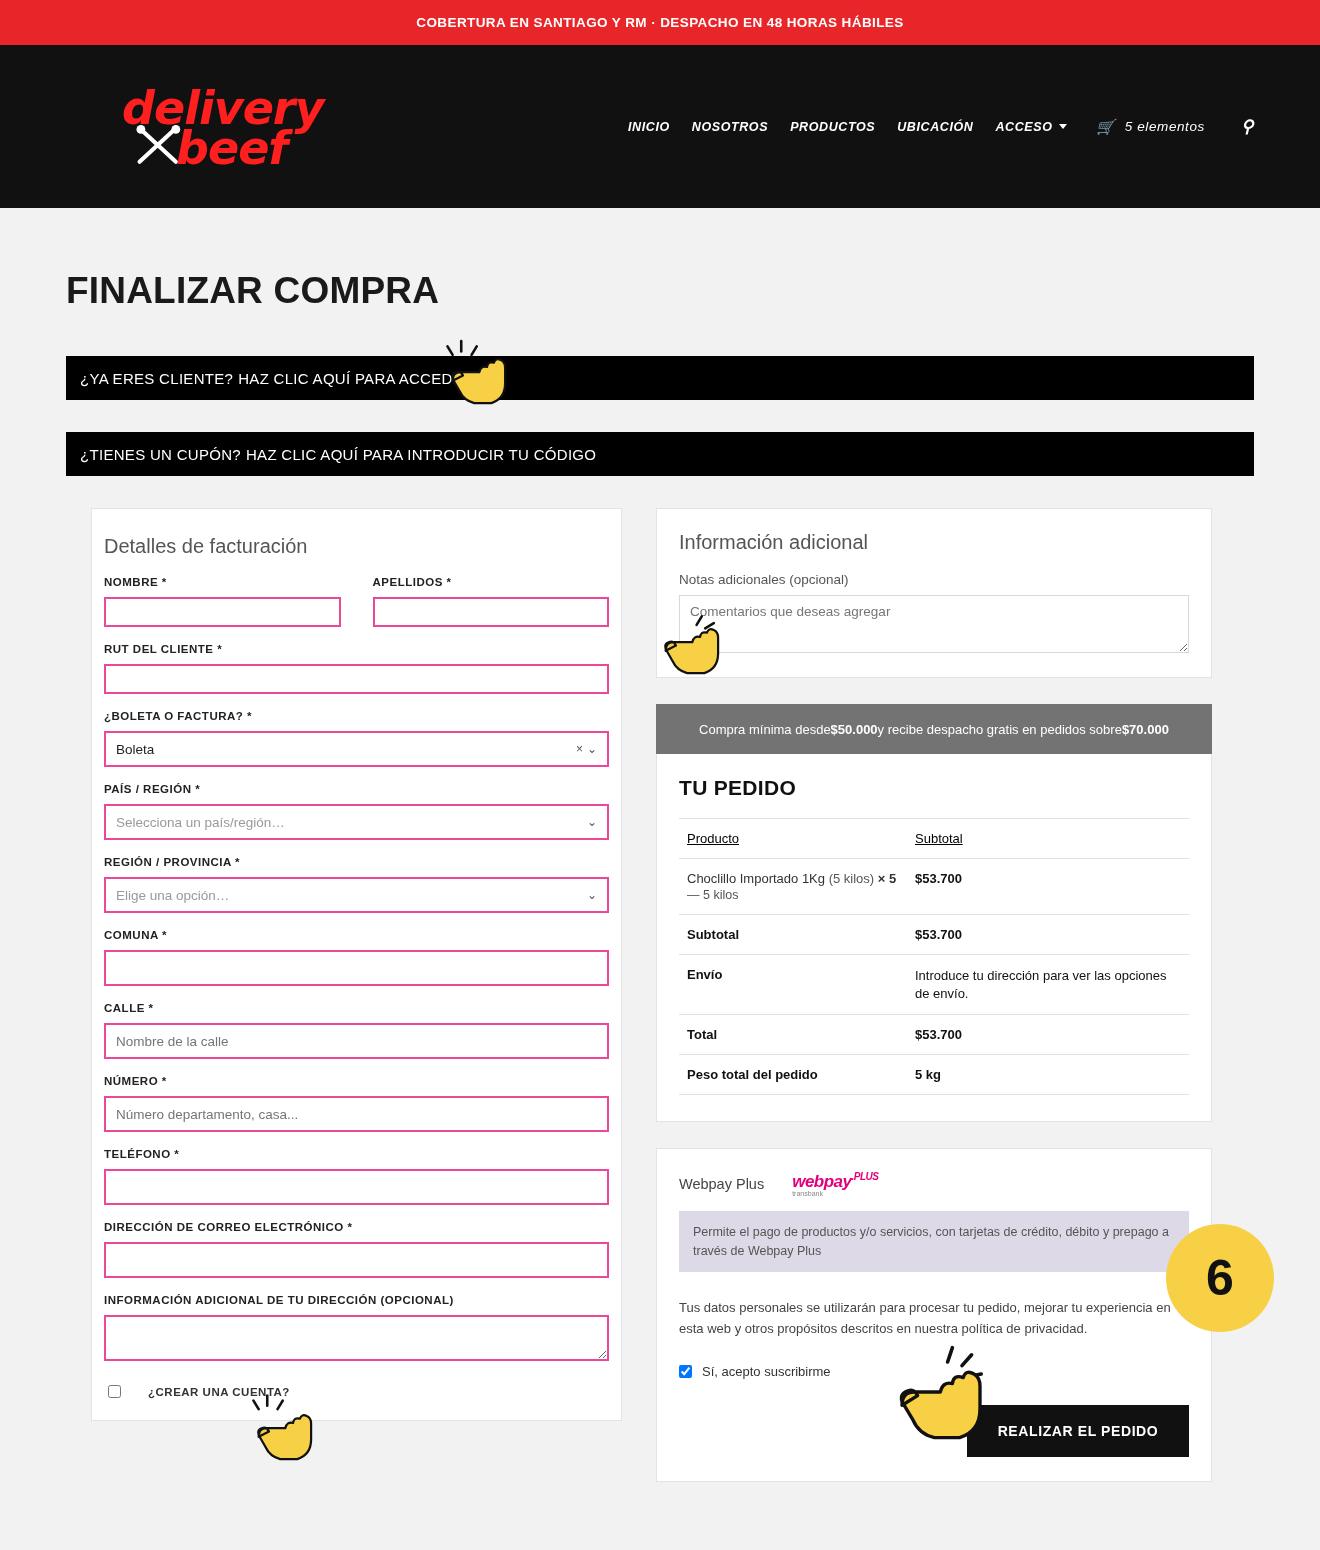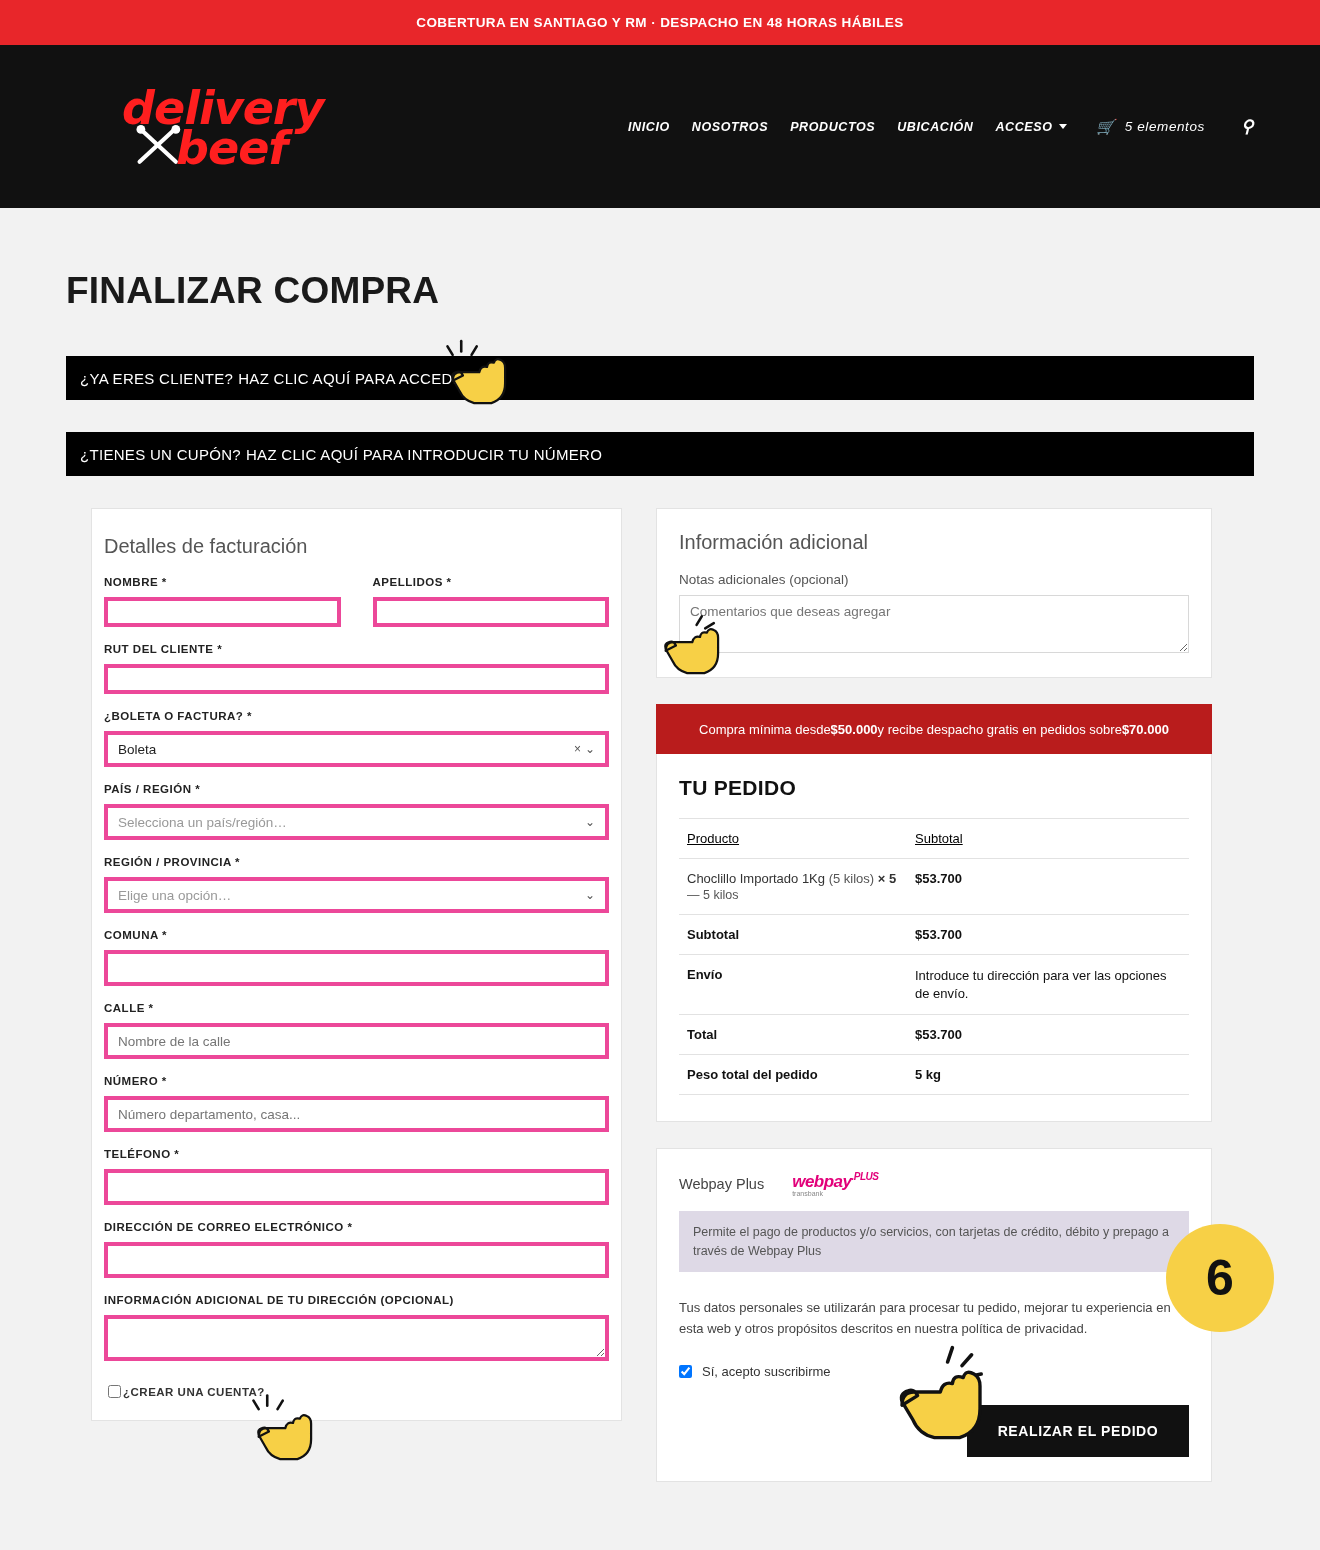--- a/index.html
+++ b/index.html
@@ -83,50 +83,50 @@
   label.fl {
     display:block;
     font-size:11.5px; font-weight:bold; letter-spacing:.5px;
     color:#222; margin:0 0 9px 0; text-transform:uppercase;
   }
   .field { margin-bottom:16px; }
   .row2 { display:flex; gap:32px; }
   .row2 .field { flex:1; }
 
   input.inp, textarea.ta, .selectbox {
-    width:100%; border:4px solid #ec4899; background:#fff;
+    width:100%; border:2px solid #ec4899; background:#fff;
     height:30px; font-size:13.5px; color:#666;
     padding:4px 10px; font-family:"Liberation Sans", sans-serif;
     border-radius:0; outline:none;
   }
   input.inp.tall, .selectbox { height:36px; }
   textarea.ta { height:46px; resize:vertical; padding:8px 10px; }
   .selectbox {
     display:flex; align-items:center; position:relative; color:#222;
   }
   .selectbox.ph { color:#999; }
   .selectbox .chev {
     position:absolute; right:10px; top:50%; transform:translateY(-50%);
     font-size:12px; color:#555;
   }
   .selectbox .clear {
     position:absolute; right:24px; top:50%; transform:translateY(-50%);
     font-size:12px; color:#555;
   }
-  .checkrow { display:flex; align-items:center; gap:2px; margin-top:20px; padding-left:4px; }
+  .checkrow { display:flex; align-items:center; gap:27px; margin-top:20px; padding-left:4px; }
   .checkrow input { width:13px; height:13px; margin:0; }
   .checkrow span { font-size:11.5px; font-weight:bold; letter-spacing:.5px; }
 
   
   .card.addl { padding:22px 22px 20px 22px; }
   .addl .lbl { font-size:13.5px; color:#555; margin-bottom:8px; }
   .addl textarea { width:100%; height:58px; border:1px solid #d8d8d8; font-size:13.5px; color:#555; padding:8px 10px; font-family:"Liberation Sans", sans-serif; resize:vertical; }
 
   .minbanner {
-    margin-top:26px; background:#b91c1c; color:#fff;
+    margin-top:26px; background:#737373; color:#fff;
     height:50px; display:flex; align-items:center; justify-content:center;
     font-size:13px;
   }
   .minbanner b { font-weight:bold; }
 
   .card.order { padding:22px 22px 26px 22px; border-top:none; }
   .order h2 { font-size:21px; font-weight:bold; color:#111; margin:0 0 18px 0; letter-spacing:.3px; }
   table.ord { width:100%; border-collapse:collapse; font-size:13px; }
   table.ord th, table.ord td {
     text-align:left; padding:12px 8px;
@@ -218,21 +218,21 @@
 
   <h1 class="title">FINALIZAR COMPRA</h1>
 
   <div class="blackbar">
     <span class="lead">¿YA ERES CLIENTE?</span>
     <span class="strong">HAZ CLIC AQUÍ PARA ACCEDER</span>
   </div>
 
   <div class="blackbar">
     <span class="lead">¿TIENES UN CUPÓN?</span>
-    <span class="strong">HAZ CLIC AQUÍ PARA INTRODUCIR TU NÚMERO</span>
+    <span class="strong">HAZ CLIC AQUÍ PARA INTRODUCIR TU CÓDIGO</span>
   </div>
 
   <div class="cols">
 
     <div class="col-left">
       <div class="card billing">
         <h2 class="sec-title">Detalles de facturación</h2>
 
         <div class="row2">
           <div class="field">

